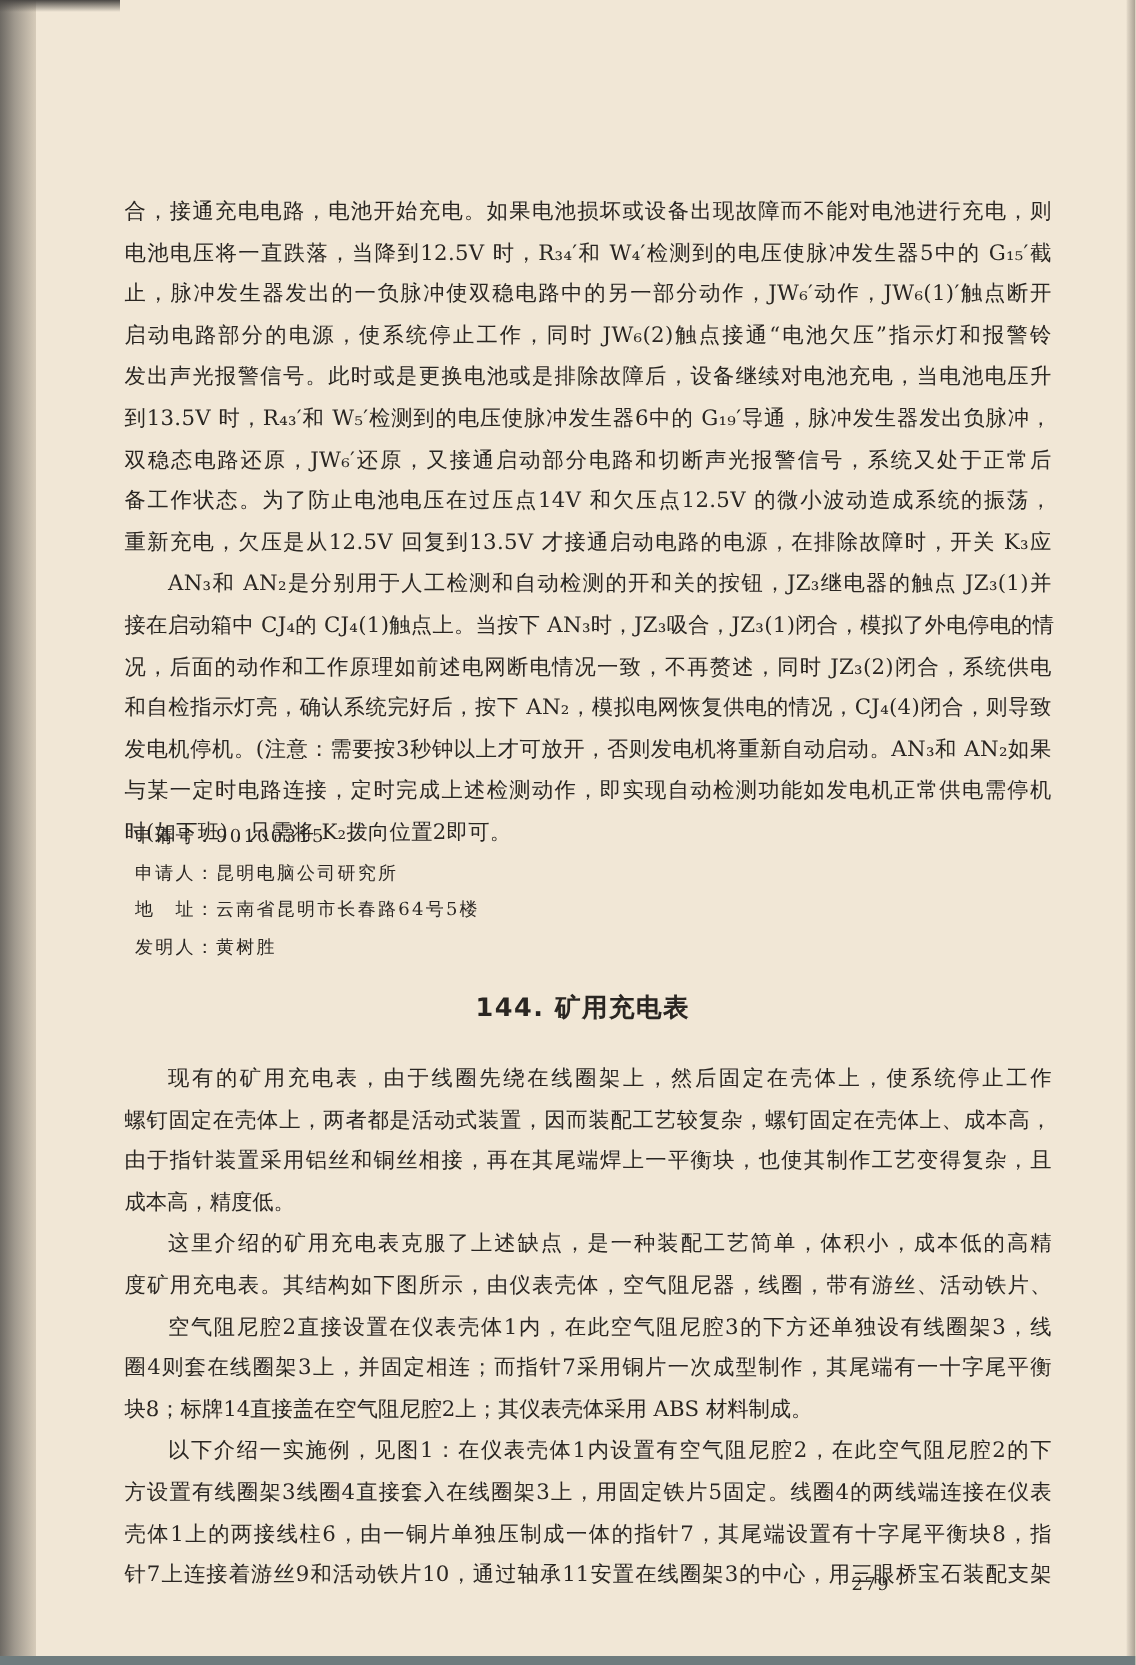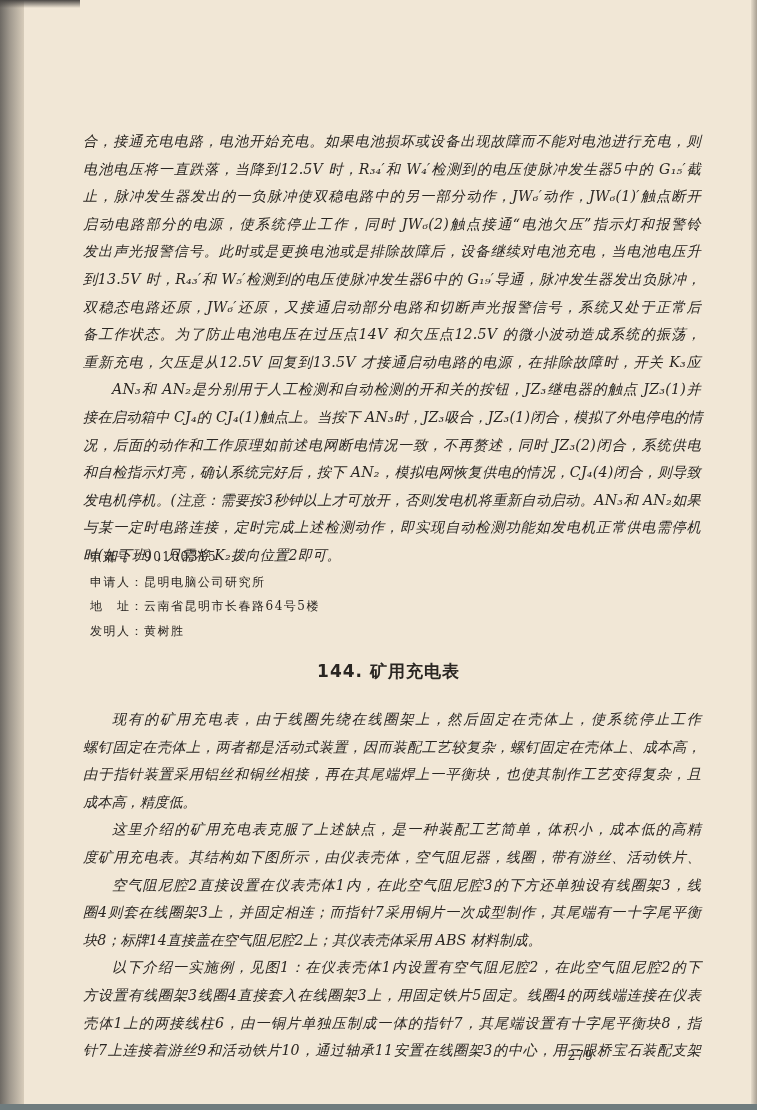--- a/index.html
+++ b/index.html
@@ -22,21 +22,21 @@
     background:linear-gradient(to bottom,#4a4744,rgba(0,0,0,0));
   }
   .bottom-strip {
     position:absolute; left:0; bottom:0; width:757px; height:6px;
     background:#6f7c7e;
   }
   .page {
     position:absolute; left:83px; top:128px; width:618px;
     font-size:14.2px; line-height:27.6px; letter-spacing:0.2px;
   }
-  .line { white-space:nowrap; height:27.6px; overflow:visible; text-align:justify; text-align-last:justify;font-style:italic; }
+  .line { white-space:nowrap; height:27.6px; overflow:visible; text-align:justify; text-align-last:justify; }
   .line.last { text-align-last:left; }
   .indent { padding-left:29px; }
   .meta { position:absolute; left:90px; top:545px; font-size:12px; line-height:24.5px; }
   .meta .row { white-space:nowrap; letter-spacing:1.5px; }
   .section-title {
     position:absolute; left:0; width:757px; top:660px; text-align:center;
     font-family:"DejaVu Sans", "Liberation Sans", sans-serif;
     font-weight:bold; font-size:17px; letter-spacing:1px; padding-left:10px;
   }
   .body2 { position:absolute; left:83px; top:706px; width:618px; font-size:14.2px; line-height:27.4px; }

